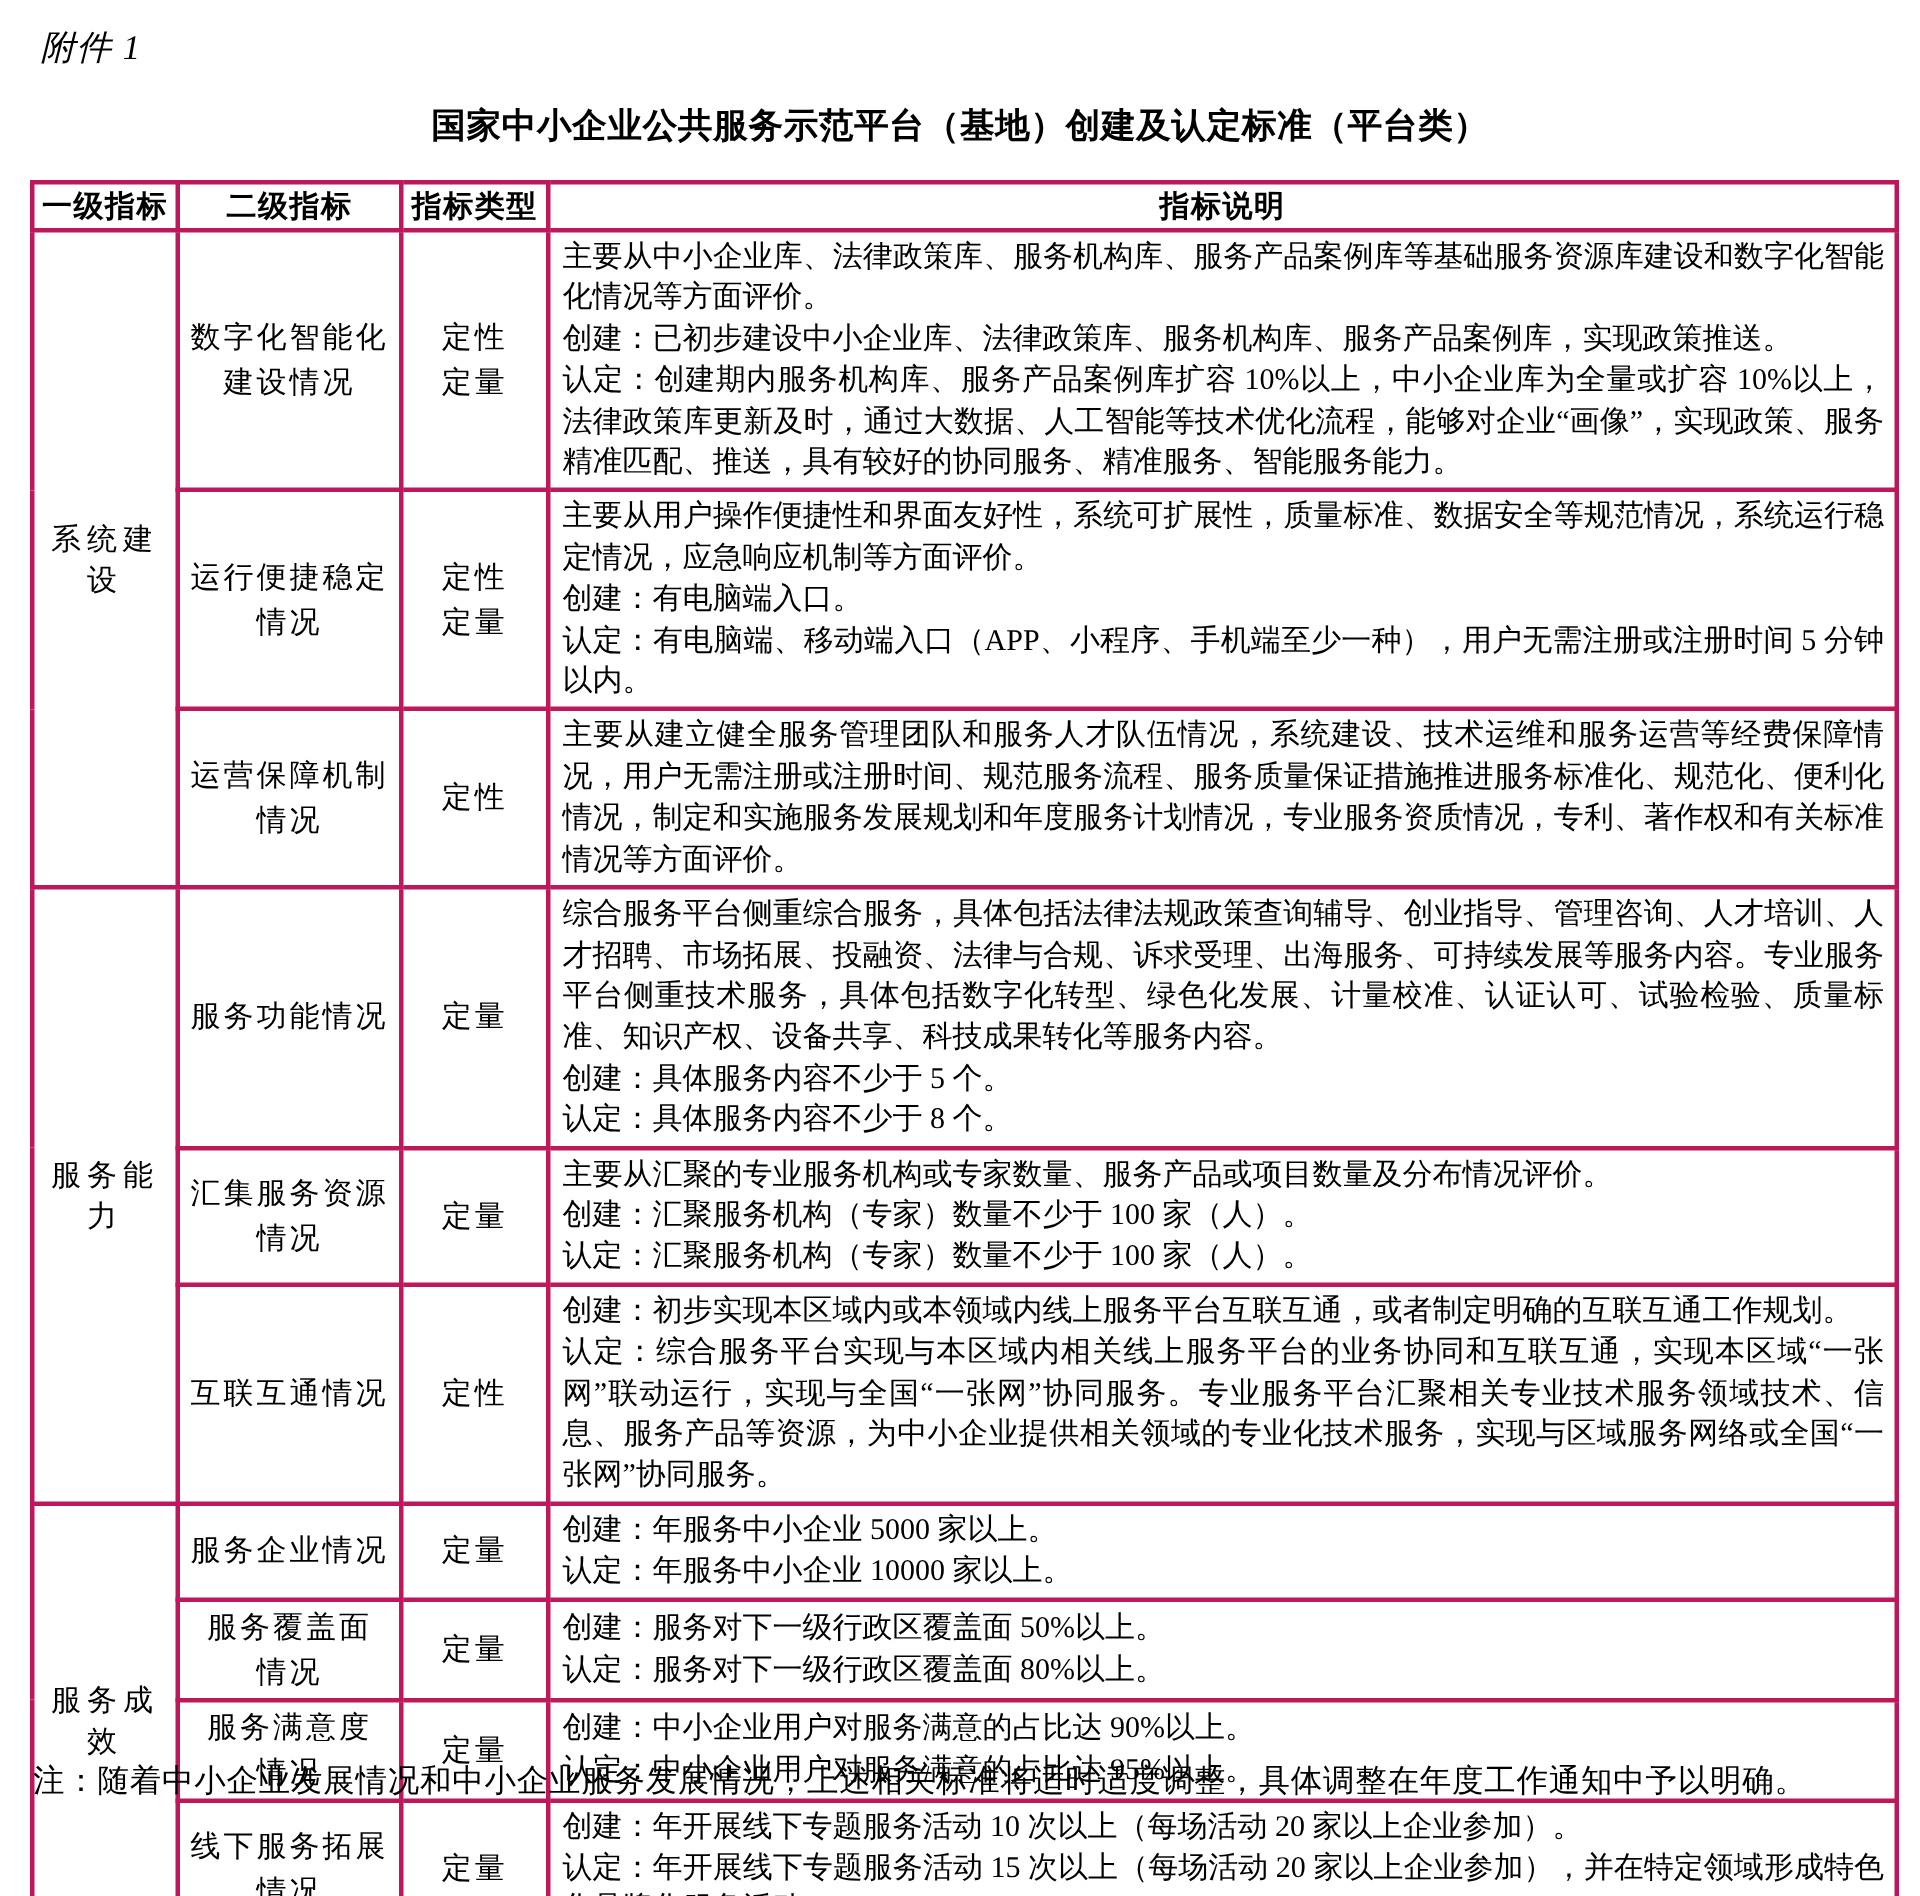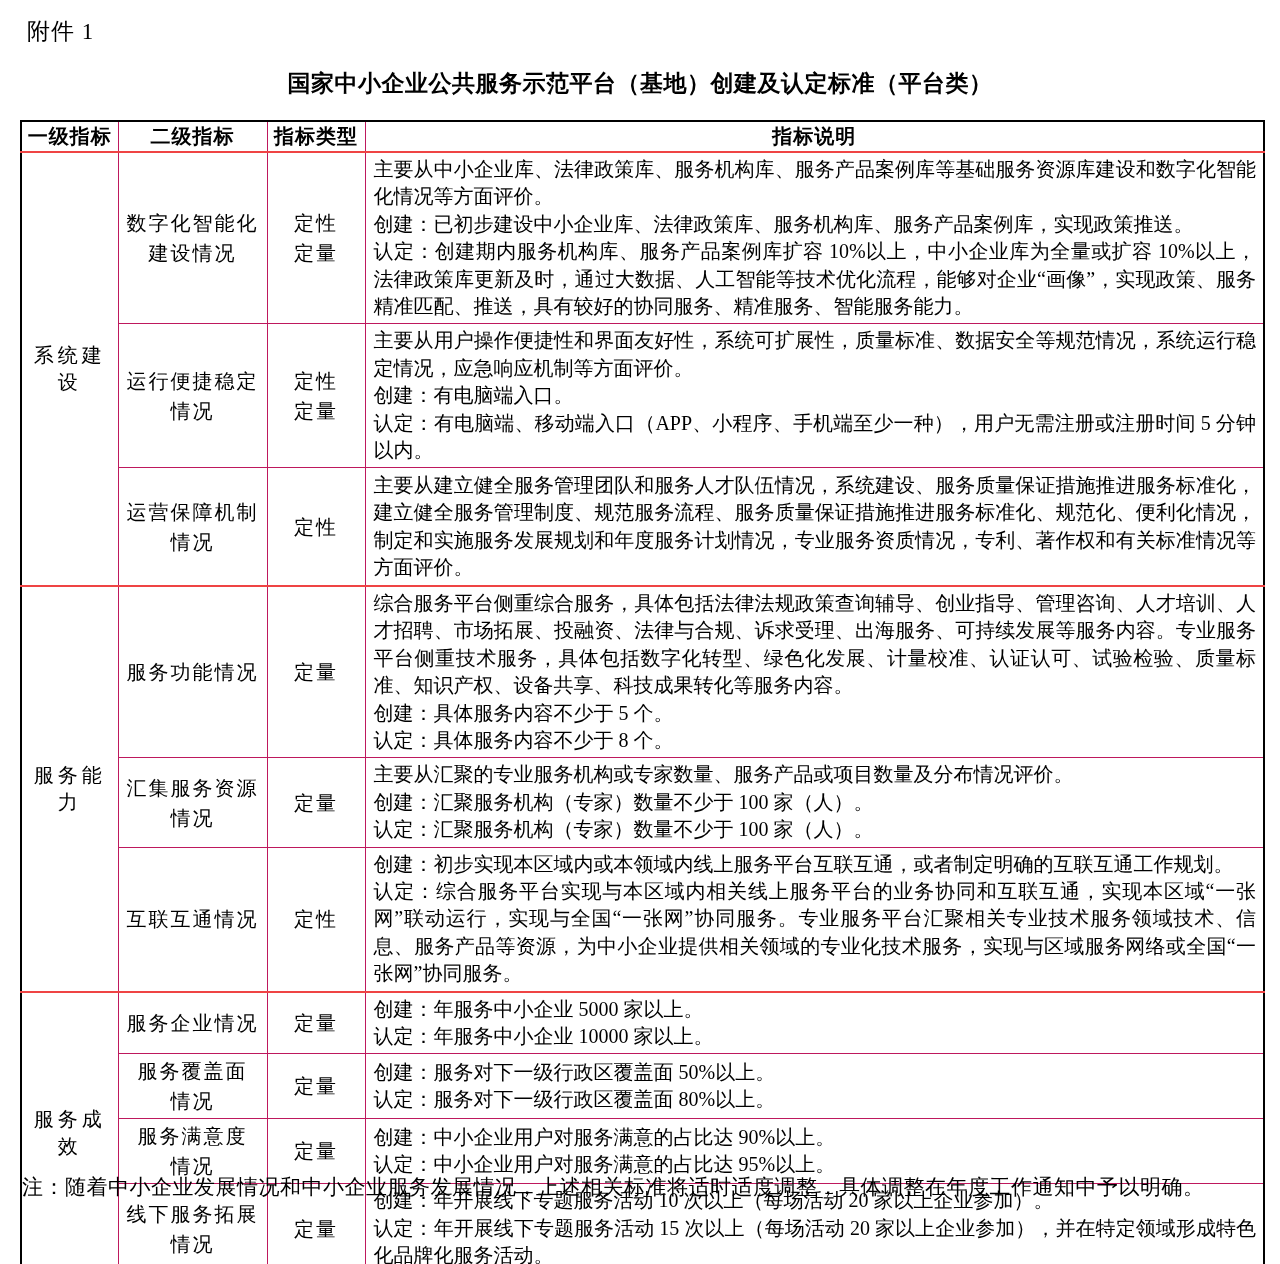--- a/index.html
+++ b/index.html
@@ -14,20 +14,21 @@
     height: 1264px;
     background: #ffffff;
     overflow: hidden;
   }
   .attachment-label {
     position: absolute;
     left: 27px;
     top: 16px;
     font-size: 23px;
     letter-spacing: 1px;
+    font-style: italic;
   }
   .doc-title {
     position: absolute;
     left: 0;
     top: 68px;
     width: 100%;
     text-align: center;
     font-size: 23px;
     font-weight: bold;
     letter-spacing: 0.5px;
@@ -37,21 +38,21 @@
     position: absolute;
     left: 20px;
     top: 120px;
     width: 1243px;
     border-collapse: collapse;
     table-layout: fixed;
     border: 2px solid #000000;
   }
   .standards-table th,
   .standards-table td {
-    border: 1px solid #be185d;
+    border: 3px solid #be185d;
     vertical-align: middle;
     overflow: hidden;
   }
   .standards-table thead tr { height: 28px; }
   .standards-table th {
     font-size: 20px;
     font-weight: bold;
     letter-spacing: 1px;
     text-align: center;
     padding: 1px 2px;
@@ -148,21 +149,21 @@
         </tr>
         <tr style="height: 118px;">
           <td class="ind-cell">
             <div>运营保障机制</div>
             <div>情况</div>
           </td>
           <td class="type-cell">
             <div>定性</div>
           </td>
           <td class="desc-cell">
-            <div class="para">主要从建立健全服务管理团队和服务人才队伍情况，系统建设、服务质量保证措施推进服务标准化，建立健全服务管理制度、规范服务流程、服务质量保证措施推进服务标准化、规范化、便利化情况，制定和实施服务发展规划和年度服务计划情况，专业服务资质情况，专利、著作权和有关标准情况等方面评价。</div>
+            <div class="para">主要从建立健全服务管理团队和服务人才队伍情况，系统建设、技术运维和服务运营等经费保障情况，用户无需注册或注册时间、规范服务流程、服务质量保证措施推进服务标准化、规范化、便利化情况，制定和实施服务发展规划和年度服务计划情况，专业服务资质情况，专利、著作权和有关标准情况等方面评价。</div>
           </td>
         </tr>
         <tr class="section-start" style="height: 164px;">
           <td class="cat-cell" rowspan="3">服务能力</td>
           <td class="ind-cell">
             <div>服务功能情况</div>
           </td>
           <td class="type-cell">
             <div>定量</div>
           </td>

